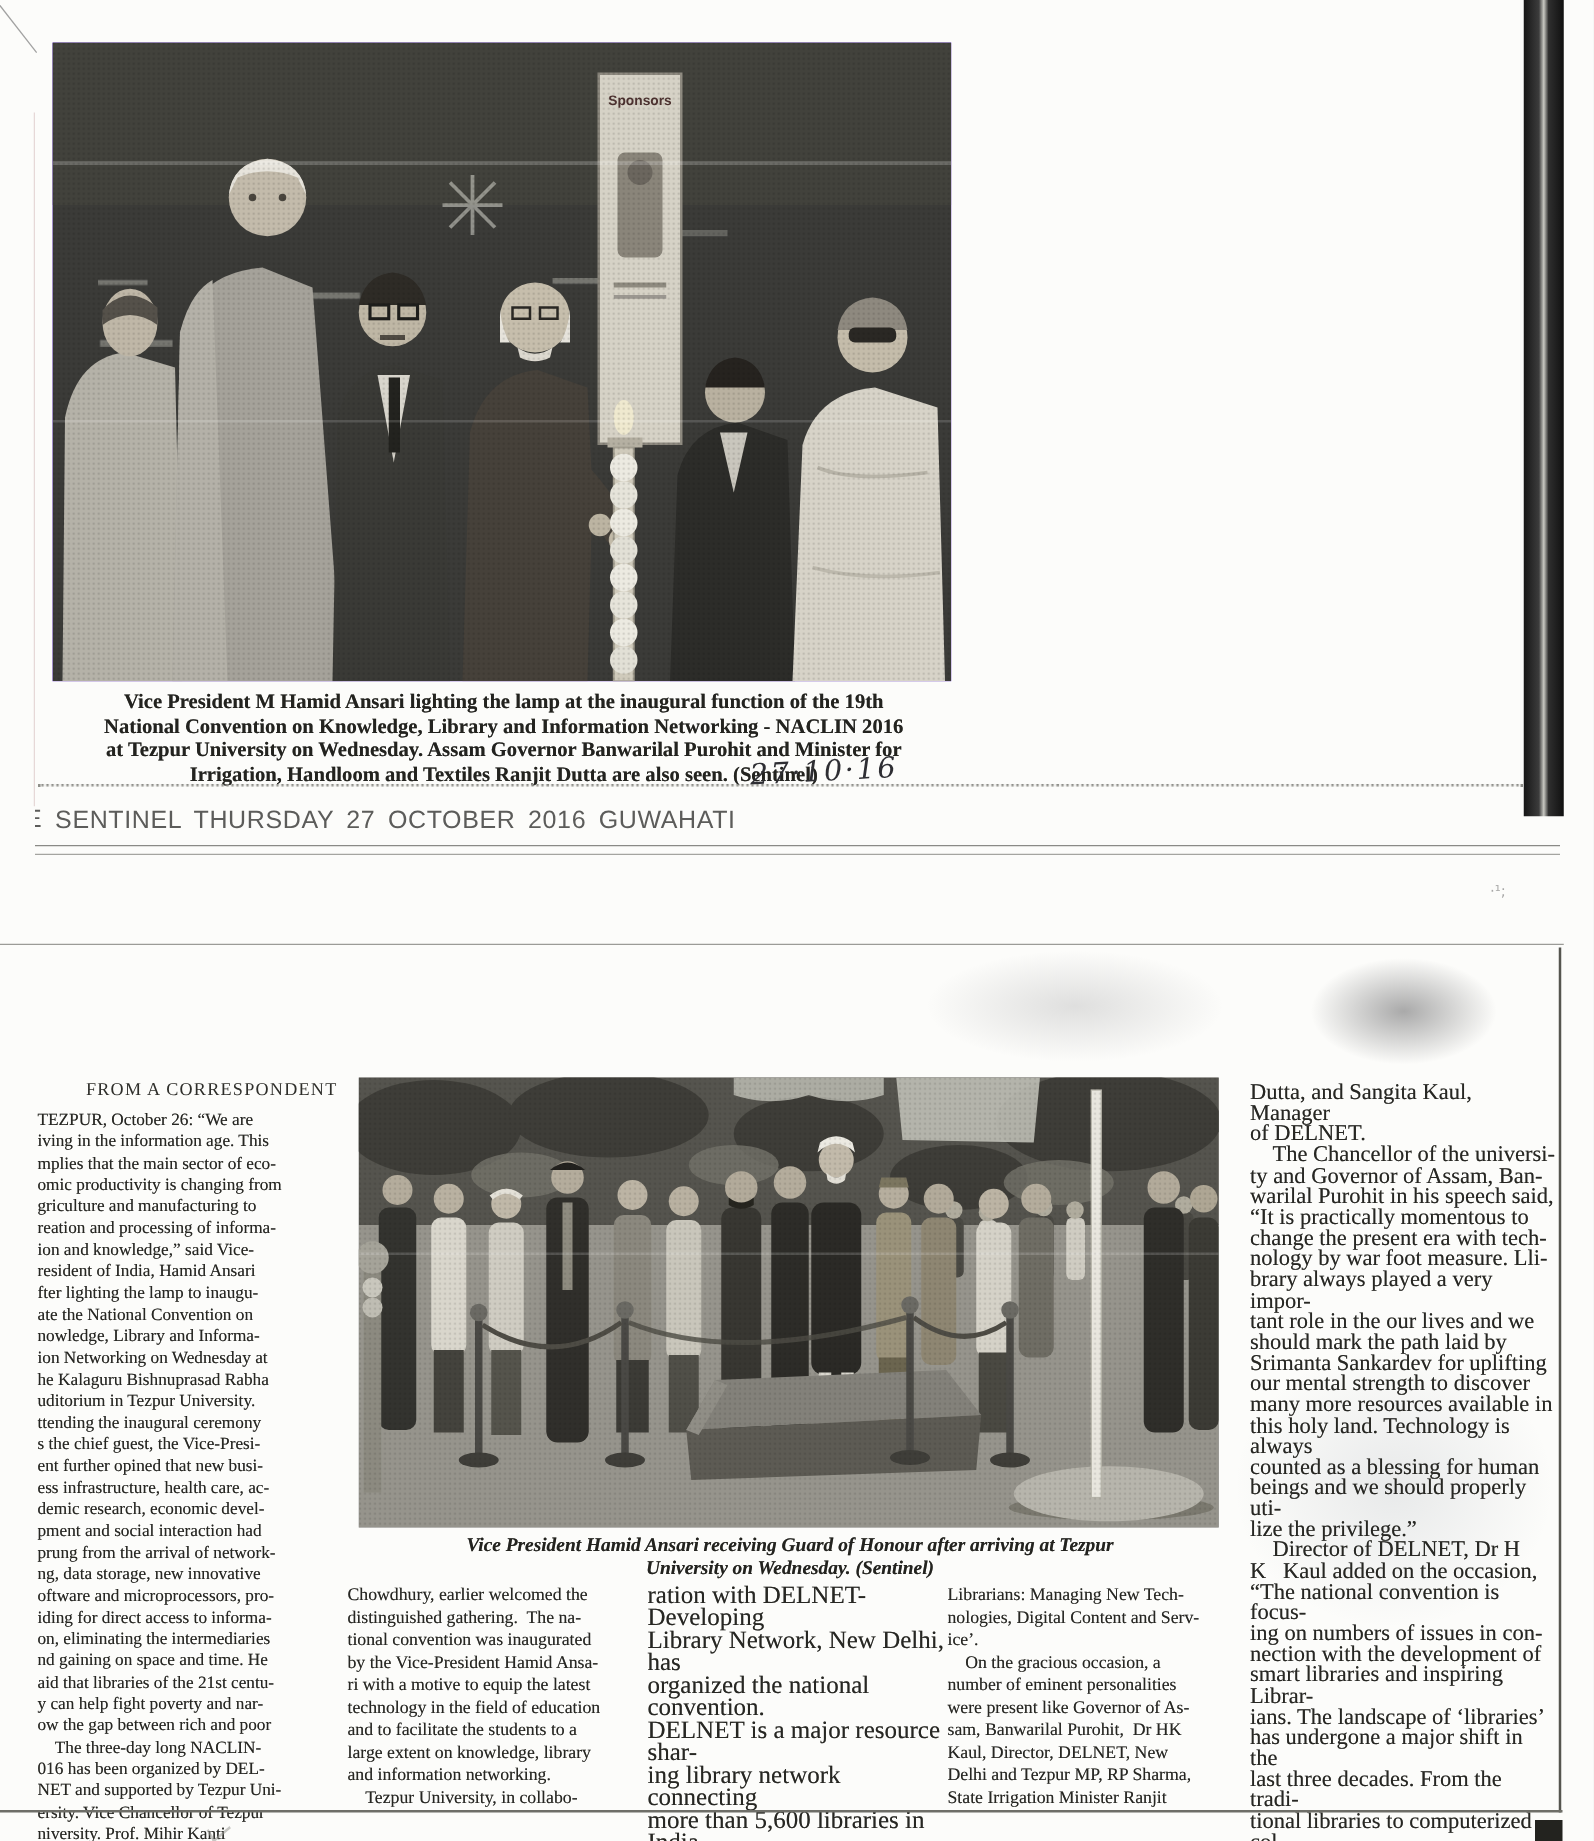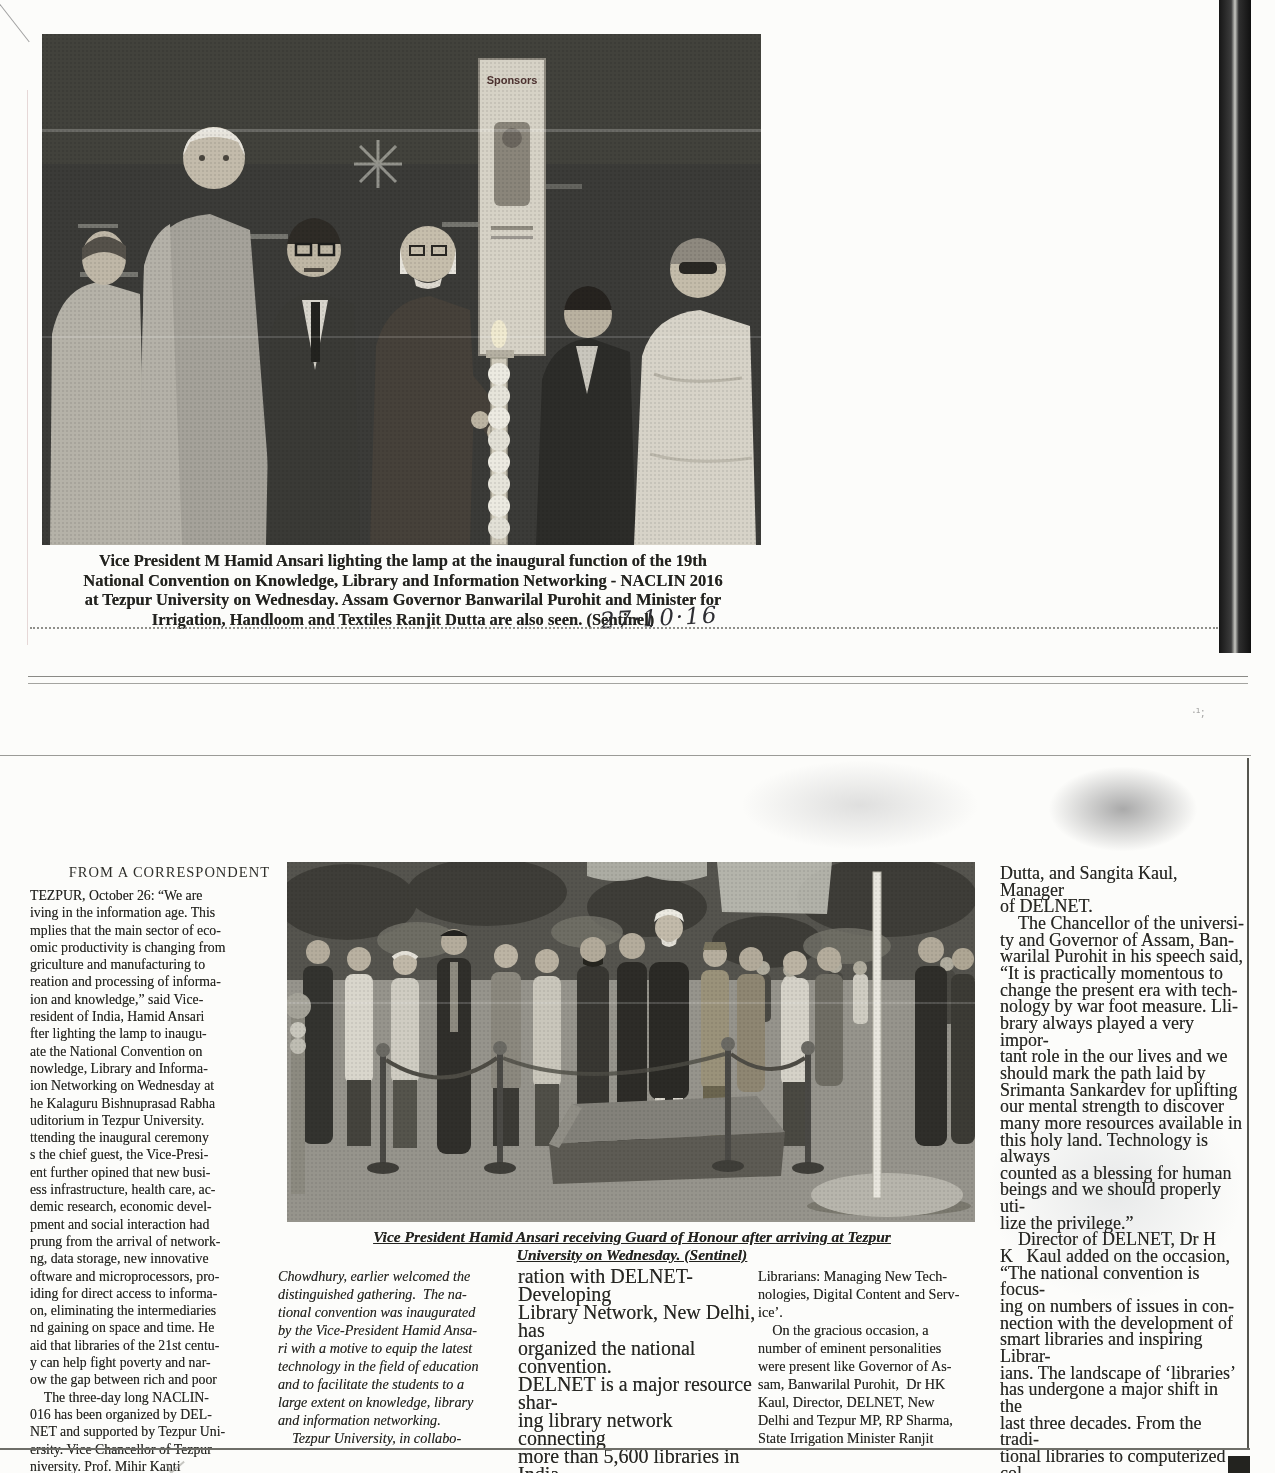--- a/index.html
+++ b/index.html
@@ -31,30 +31,30 @@
   .rule-a{position:absolute;left:28px;top:676px;width:1220px;height:0;border-top:1.5px solid #8a8a86;}
   .rule-b{position:absolute;left:28px;top:683px;width:1220px;height:0;border-top:1px solid #a4a4a0;}
 
   
   .top-rule{position:absolute;left:0;top:755px;width:1251px;height:0;border-top:1.5px solid #9b9b97;}
   .headline-wrap{position:absolute;left:55px;top:766px;width:1190px;height:86px;}
   .byline{position:absolute;left:40px;top:864px;width:230px;text-align:right;font-size:14.5px;
     letter-spacing:1px;color:#2e2e2a;white-space:nowrap;}
   .coltext{position:absolute;white-space:pre-wrap;color:#272723;text-shadow:0 0 .4px rgba(39,39,35,.55);}
   .col1{left:30px;top:887px;width:246px;font-size:13.8px;line-height:17.3px;}
-  .col2{left:278px;top:1267px;width:240px;font-size:14.2px;line-height:18px;font-style:italic;}
+  .col2{left:278px;top:1267px;width:240px;font-size:14.2px;line-height:18px;}
   .col3{left:518px;top:1267px;width:240px;font-size:20px;line-height:18px;}
   .col4{left:758px;top:1267px;width:240px;font-size:14.2px;line-height:18px;}
   .col5{left:1000px;top:865px;width:244px;font-size:18px;line-height:16.65px;}
 
   .photo2{position:absolute;left:287px;top:862px;width:688px;height:360px;background:#888;}
   .photo2 svg{display:block;}
   .caption2{position:absolute;left:290px;top:1228px;width:684px;text-align:center;
     font-weight:bold;font-style:italic;font-size:15.5px;line-height:18px;color:#23231f;
-    white-space:pre-line;text-shadow:0 0 .4px rgba(35,35,31,.6);text-decoration:underline;}
+    white-space:pre-line;text-shadow:0 0 .4px rgba(35,35,31,.6);}
 
   .right-rule{position:absolute;left:1247px;top:758px;width:0;height:692px;border-left:2px solid #55554f;}
   .bottom-rule{position:absolute;left:0;top:1448px;width:1250px;height:0;border-top:2px solid #6e6e68;}
   .tick-mark{position:absolute;left:166px;top:1458px;width:16px;height:9px;border-bottom:2px solid #9a9a94;border-left:2px solid #9a9a94;transform:rotate(-40deg) skewX(-10deg);opacity:.55;}
 </style>
 </head>
 <body>
 
 <div id="page">
 
@@ -163,20 +163,21 @@
     </svg>
   </div>
 
   <div class="caption1">Vice President M Hamid Ansari lighting the lamp at the inaugural function of the 19th
 National Convention on Knowledge, Library and Information Networking - NACLIN 2016
 at Tezpur University on Wednesday. Assam Governor Banwarilal Purohit and Minister for
 Irrigation, Handloom and Textiles Ranjit Dutta are also seen. (Sentinel)</div>
   <div class="handdate">27·10·16</div>
   <div class="dotline"></div>
 
+  <div class="masthead"><span class="frag">E</span> <span>SENTINEL THURSDAY 27 OCTOBER 2016 GUWAHATI</span></div>
   <div class="rule-a"></div>
   <div class="rule-b"></div>
   <div class="artifact-dots">·¹;</div>
 
   <div class="top-rule"></div>
   <div class="smudge-ansari"></div>
   <div class="smudge-col5"></div>
   <div class="smudge-caption"></div>
 
 

